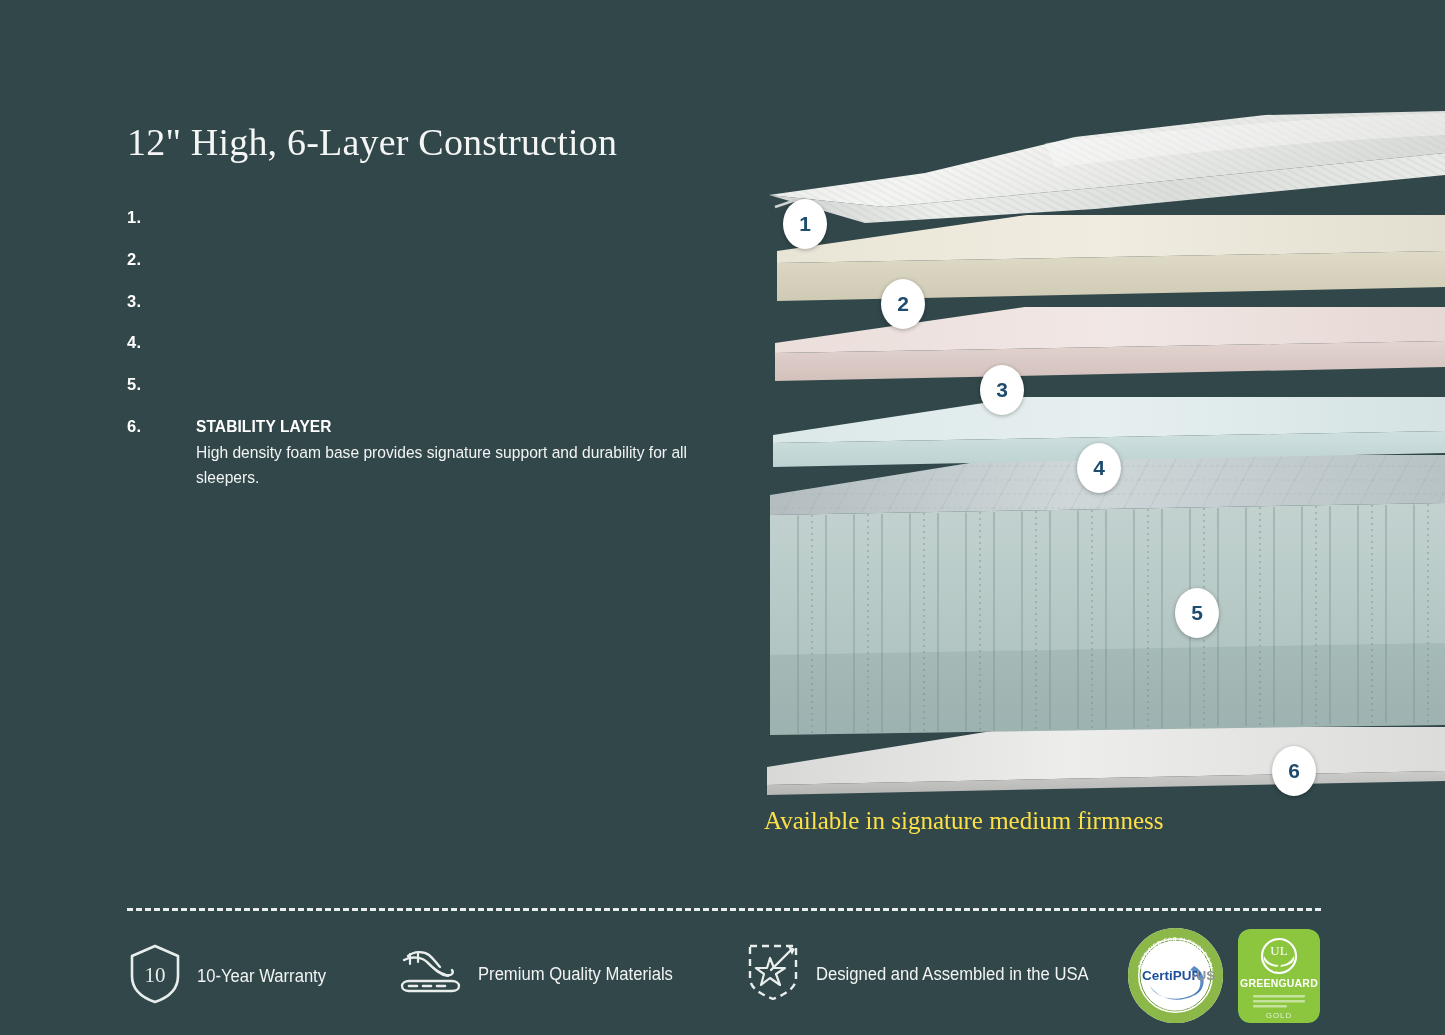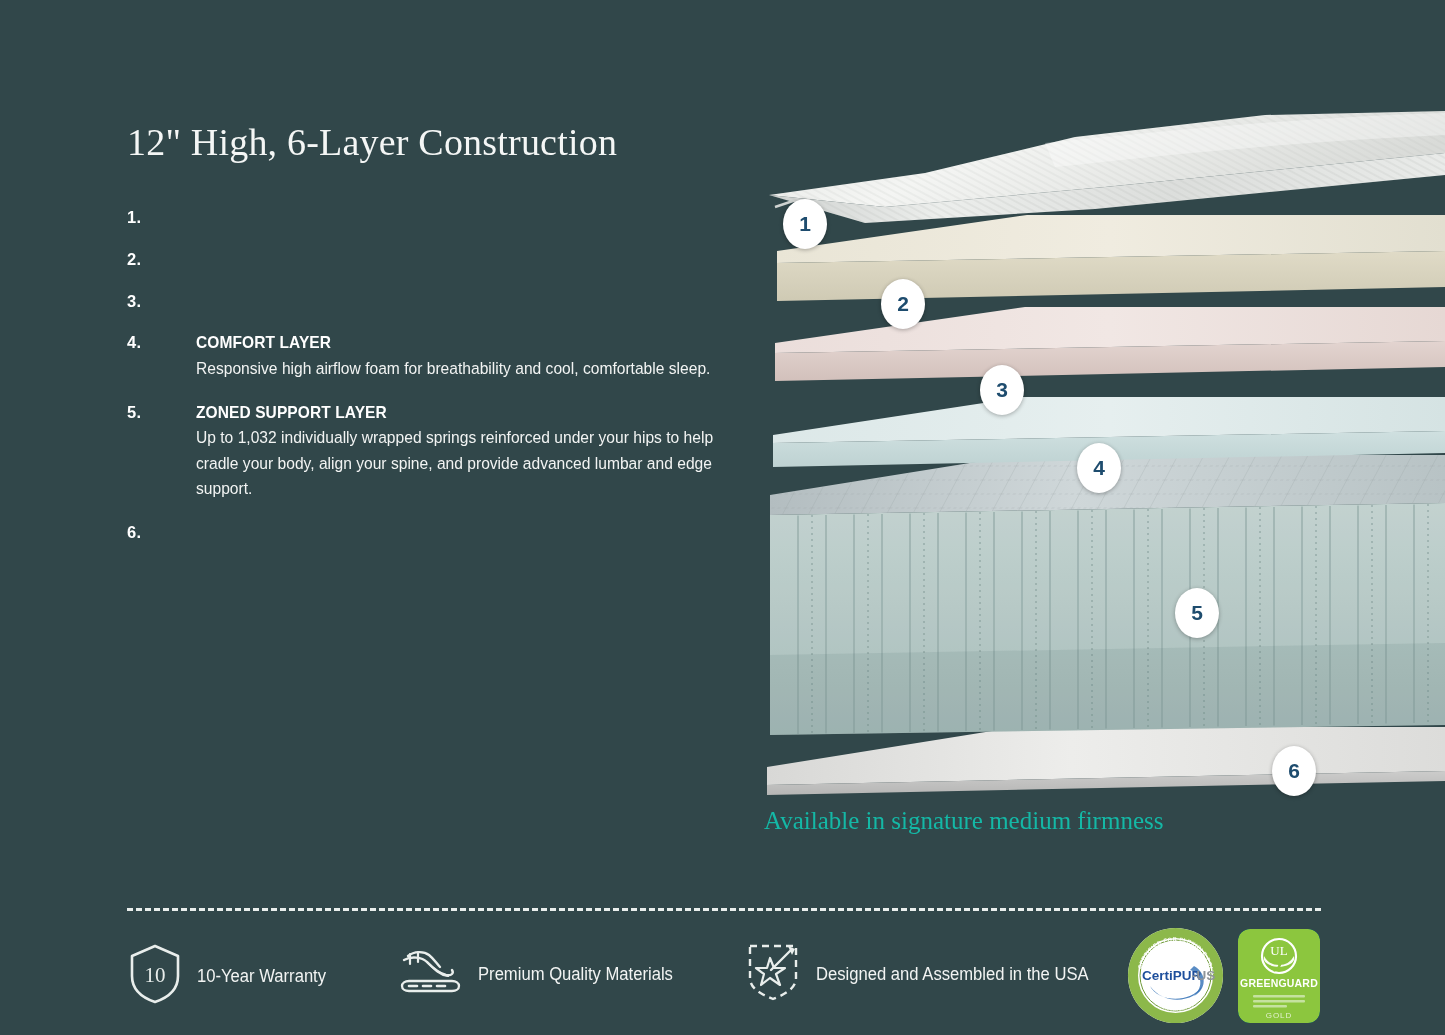--- a/index.html
+++ b/index.html
@@ -110,21 +110,21 @@
     justify-content: center;
     box-shadow: 0 1px 4px rgba(0,0,0,0.30);
   }
 
   .art-caption {
     position: absolute;
     left: 764px;
     top: 807px;
     font-family: "Liberation Serif", serif;
     font-size: 25px;
-    color: #14b8a6;
+    color: #fde047;
     white-space: nowrap;
   }
 
   
   .divider {
     position: absolute;
     left: 127px;
     top: 908px;
     width: 1194px;
     height: 0;
@@ -199,36 +199,32 @@
     <div class="layer-item">
       <div class="layer-num">2.</div>
     </div>
 
     <div class="layer-item">
       <div class="layer-num">3.</div>
     </div>
 
     <div class="layer-item">
       <div class="layer-num">4.</div>
+    </div>
+
+    <div class="layer-item">
+      <div class="layer-num">5.</div>
+    </div>
+
+    <div class="layer-item">
+      <div class="layer-num">6.</div>
       <div class="layer-body">
-        <div class="layer-heading">COMFORT LAYER</div>
-        <div class="layer-desc">Responsive high airflow foam for breathability and cool, comfortable sleep.</div>
+        <div class="layer-heading">STABILITY LAYER</div>
+        <div class="layer-desc">High density foam base provides signature support and durability for all sleepers.</div>
       </div>
-    </div>
-
-    <div class="layer-item">
-      <div class="layer-num">5.</div>
-      <div class="layer-body">
-        <div class="layer-heading">ZONED SUPPORT LAYER</div>
-        <div class="layer-desc">Up to 1,032 individually wrapped springs reinforced under your hips to help cradle your body, align your spine, and provide advanced lumbar and edge support.</div>
-      </div>
-    </div>
-
-    <div class="layer-item">
-      <div class="layer-num">6.</div>
     </div>
 
   </div>
 </div>
 
 <div class="mattress-art">
   <svg width="700" height="725" viewBox="0 0 700 725">
     <defs>
       <linearGradient id="gCover" x1="0" y1="0" x2="1" y2="0">
         <stop offset="0%" stop-color="#cfd2d0"></stop>

